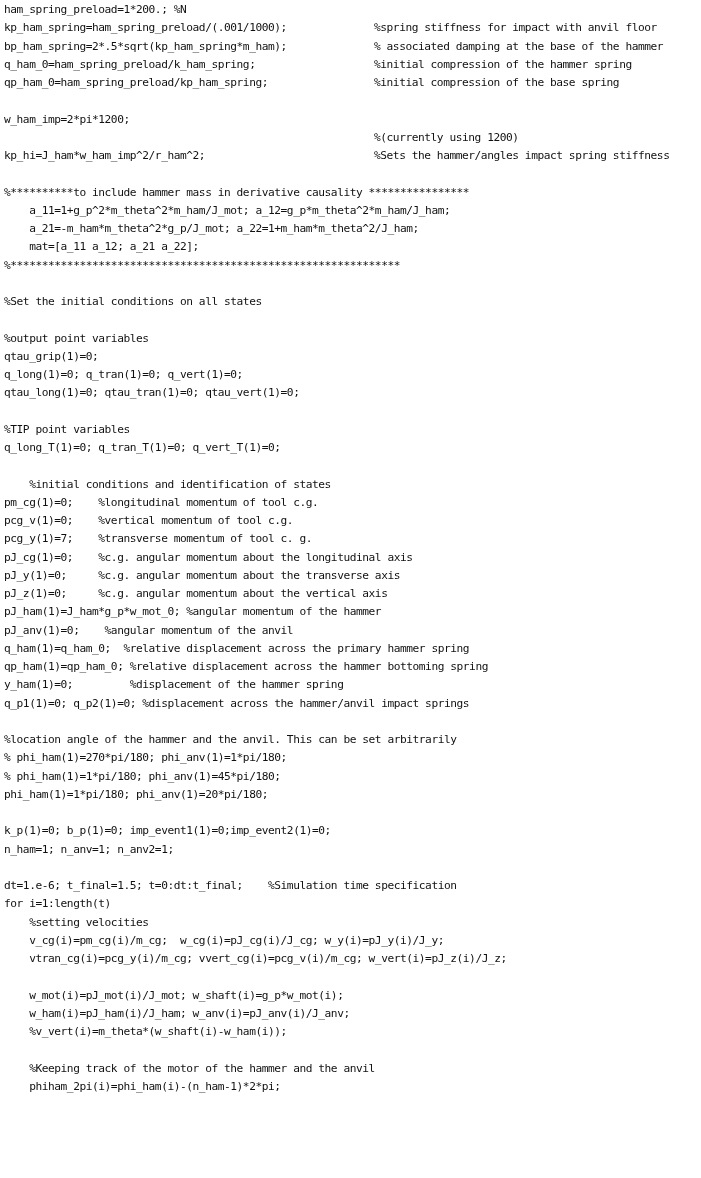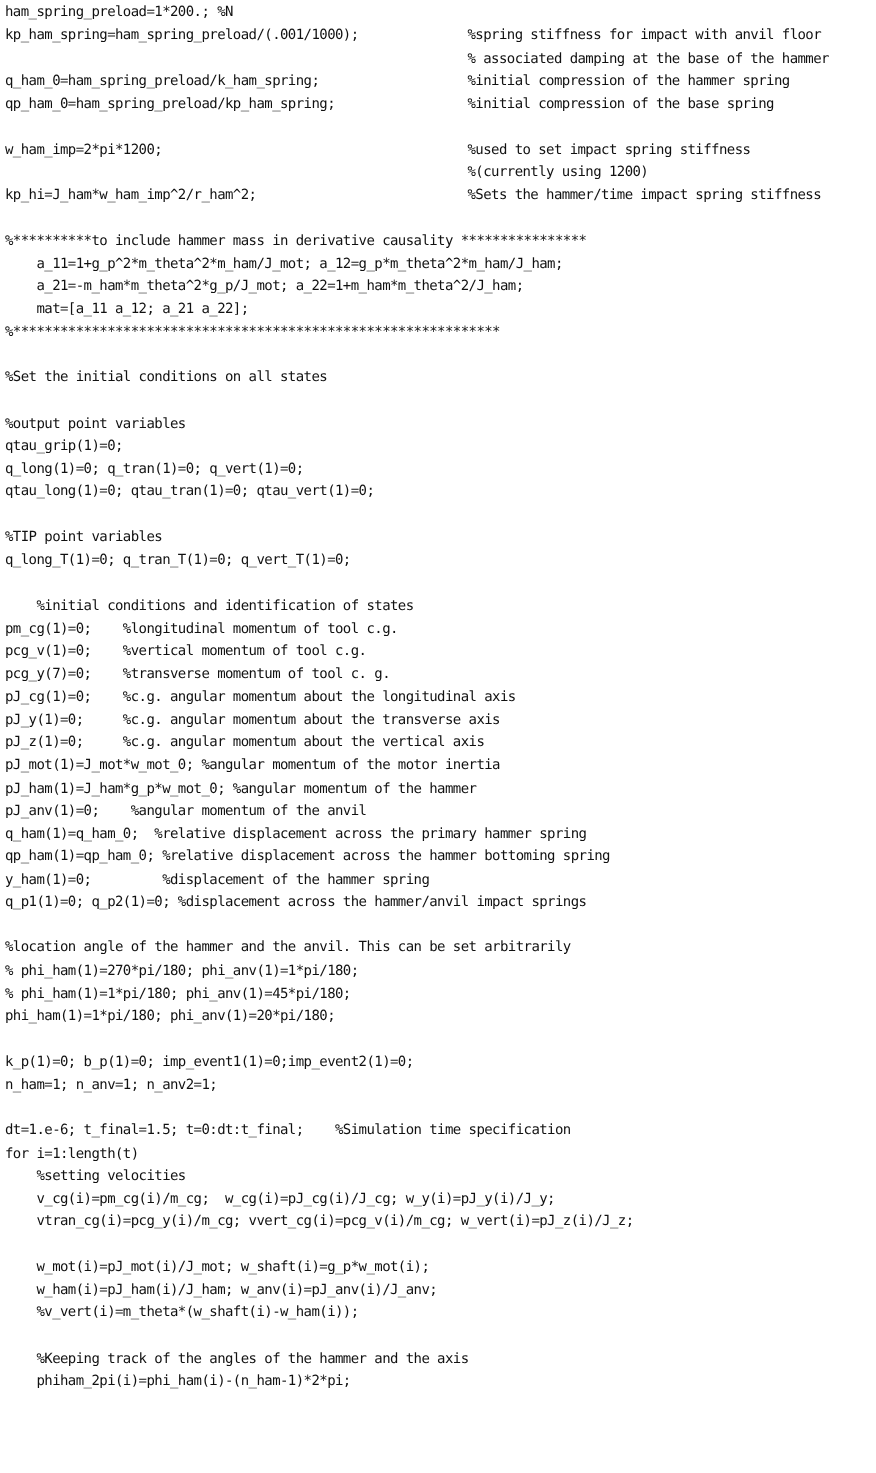--- a/index.html
+++ b/index.html
@@ -14,52 +14,51 @@
   .ln { position: relative; height: 18.25px; white-space: pre; }
   .ln .c { position: absolute; left: 0; top: 0; white-space: pre; }
   .ln .cm { position: absolute; left: 370px; top: 0; white-space: pre; }
 </style>
 </head>
 <body>
 
 <div class="code" id="code">
     <div class="ln"><span class="c">ham_spring_preload=1*200.; %N</span><span class="cm"></span></div>
     <div class="ln"><span class="c">kp_ham_spring=ham_spring_preload/(.001/1000);</span><span class="cm">%spring stiffness for impact with anvil floor</span></div>
-    <div class="ln"><span class="cm">% associated damping at the base of the hammer</span></div>
+    <div class="ln"><span class="c">bp_ham_spring=2*.5*sqrt(kp_ham_spring*m_ham);</span><span class="cm">% associated damping at the base of the hammer</span></div>
     <div class="ln"><span class="c">q_ham_0=ham_spring_preload/k_ham_spring;</span><span class="cm">%initial compression of the hammer spring</span></div>
     <div class="ln"><span class="c">qp_ham_0=ham_spring_preload/kp_ham_spring;</span><span class="cm">%initial compression of the base spring</span></div>
     <div class="ln"><span class="c"></span><span class="cm"></span></div>
-    <div class="ln"><span class="c">w_ham_imp=2*pi*1200;</span><span class="cm">%used to set impact spring stiffness</span></div>
+    <div class="ln"><span class="c">w_ham_imp=2*pi*1200;</span></div>
     <div class="ln"><span class="c"></span><span class="cm">%(currently using 1200)</span></div>
-    <div class="ln"><span class="c">kp_hi=J_ham*w_ham_imp^2/r_ham^2;</span><span class="cm">%Sets the hammer/time impact spring stiffness</span></div>
+    <div class="ln"><span class="c">kp_hi=J_ham*w_ham_imp^2/r_ham^2;</span><span class="cm">%Sets the hammer/angles impact spring stiffness</span></div>
     <div class="ln"><span class="c"></span><span class="cm"></span></div>
     <div class="ln"><span class="c">%**********to include hammer mass in derivative causality ****************</span><span class="cm"></span></div>
     <div class="ln"><span class="c">    a_11=1+g_p^2*m_theta^2*m_ham/J_mot; a_12=g_p*m_theta^2*m_ham/J_ham;</span><span class="cm"></span></div>
     <div class="ln"><span class="c">    a_21=-m_ham*m_theta^2*g_p/J_mot; a_22=1+m_ham*m_theta^2/J_ham;</span><span class="cm"></span></div>
     <div class="ln"><span class="c">    mat=[a_11 a_12; a_21 a_22];</span><span class="cm"></span></div>
     <div class="ln"><span class="c">%**************************************************************</span><span class="cm"></span></div>
     <div class="ln"><span class="c"></span><span class="cm"></span></div>
     <div class="ln"><span class="c">%Set the initial conditions on all states</span><span class="cm"></span></div>
     <div class="ln"><span class="c"></span><span class="cm"></span></div>
     <div class="ln"><span class="c">%output point variables</span><span class="cm"></span></div>
     <div class="ln"><span class="c">qtau_grip(1)=0;</span><span class="cm"></span></div>
     <div class="ln"><span class="c">q_long(1)=0; q_tran(1)=0; q_vert(1)=0;</span><span class="cm"></span></div>
     <div class="ln"><span class="c">qtau_long(1)=0; qtau_tran(1)=0; qtau_vert(1)=0;</span><span class="cm"></span></div>
     <div class="ln"><span class="c"></span><span class="cm"></span></div>
     <div class="ln"><span class="c">%TIP point variables</span><span class="cm"></span></div>
     <div class="ln"><span class="c">q_long_T(1)=0; q_tran_T(1)=0; q_vert_T(1)=0;</span><span class="cm"></span></div>
     <div class="ln"><span class="c"></span><span class="cm"></span></div>
     <div class="ln"><span class="c">    %initial conditions and identification of states</span><span class="cm"></span></div>
     <div class="ln"><span class="c">pm_cg(1)=0;    %longitudinal momentum of tool c.g.</span><span class="cm"></span></div>
     <div class="ln"><span class="c">pcg_v(1)=0;    %vertical momentum of tool c.g.</span><span class="cm"></span></div>
-    <div class="ln"><span class="c">pcg_y(7)=0;    %transverse momentum of tool c. g.</span><span class="cm"></span></div>
+    <div class="ln"><span class="c">pcg_y(1)=7;    %transverse momentum of tool c. g.</span><span class="cm"></span></div>
     <div class="ln"><span class="c">pJ_cg(1)=0;    %c.g. angular momentum about the longitudinal axis</span><span class="cm"></span></div>
     <div class="ln"><span class="c">pJ_y(1)=0;     %c.g. angular momentum about the transverse axis</span><span class="cm"></span></div>
     <div class="ln"><span class="c">pJ_z(1)=0;     %c.g. angular momentum about the vertical axis</span><span class="cm"></span></div>
-    <div class="ln"><span class="c">pJ_mot(1)=J_mot*w_mot_0; %angular momentum of the motor inertia</span><span class="cm"></span></div>
     <div class="ln"><span class="c">pJ_ham(1)=J_ham*g_p*w_mot_0; %angular momentum of the hammer</span><span class="cm"></span></div>
     <div class="ln"><span class="c">pJ_anv(1)=0;    %angular momentum of the anvil</span><span class="cm"></span></div>
     <div class="ln"><span class="c">q_ham(1)=q_ham_0;  %relative displacement across the primary hammer spring</span><span class="cm"></span></div>
     <div class="ln"><span class="c">qp_ham(1)=qp_ham_0; %relative displacement across the hammer bottoming spring</span><span class="cm"></span></div>
     <div class="ln"><span class="c">y_ham(1)=0;         %displacement of the hammer spring</span><span class="cm"></span></div>
     <div class="ln"><span class="c">q_p1(1)=0; q_p2(1)=0; %displacement across the hammer/anvil impact springs</span><span class="cm"></span></div>
     <div class="ln"><span class="c"></span><span class="cm"></span></div>
     <div class="ln"><span class="c">%location angle of the hammer and the anvil. This can be set arbitrarily</span><span class="cm"></span></div>
     <div class="ln"><span class="c">% phi_ham(1)=270*pi/180; phi_anv(1)=1*pi/180;</span><span class="cm"></span></div>
     <div class="ln"><span class="c">% phi_ham(1)=1*pi/180; phi_anv(1)=45*pi/180;</span><span class="cm"></span></div>
@@ -71,15 +70,15 @@
     <div class="ln"><span class="c">dt=1.e-6; t_final=1.5; t=0:dt:t_final;    %Simulation time specification</span><span class="cm"></span></div>
     <div class="ln"><span class="c">for i=1:length(t)</span><span class="cm"></span></div>
     <div class="ln"><span class="c">    %setting velocities</span><span class="cm"></span></div>
     <div class="ln"><span class="c">    v_cg(i)=pm_cg(i)/m_cg;  w_cg(i)=pJ_cg(i)/J_cg; w_y(i)=pJ_y(i)/J_y;</span><span class="cm"></span></div>
     <div class="ln"><span class="c">    vtran_cg(i)=pcg_y(i)/m_cg; vvert_cg(i)=pcg_v(i)/m_cg; w_vert(i)=pJ_z(i)/J_z;</span><span class="cm"></span></div>
     <div class="ln"><span class="c"></span><span class="cm"></span></div>
     <div class="ln"><span class="c">    w_mot(i)=pJ_mot(i)/J_mot; w_shaft(i)=g_p*w_mot(i);</span><span class="cm"></span></div>
     <div class="ln"><span class="c">    w_ham(i)=pJ_ham(i)/J_ham; w_anv(i)=pJ_anv(i)/J_anv;</span><span class="cm"></span></div>
     <div class="ln"><span class="c">    %v_vert(i)=m_theta*(w_shaft(i)-w_ham(i));</span><span class="cm"></span></div>
     <div class="ln"><span class="c"></span><span class="cm"></span></div>
-    <div class="ln"><span class="c">    %Keeping track of the angles of the hammer and the axis</span><span class="cm"></span></div>
+    <div class="ln"><span class="c">    %Keeping track of the motor of the hammer and the anvil</span><span class="cm"></span></div>
     <div class="ln"><span class="c">    phiham_2pi(i)=phi_ham(i)-(n_ham-1)*2*pi;</span><span class="cm"></span></div>
   </div>
 
 </body></html>

